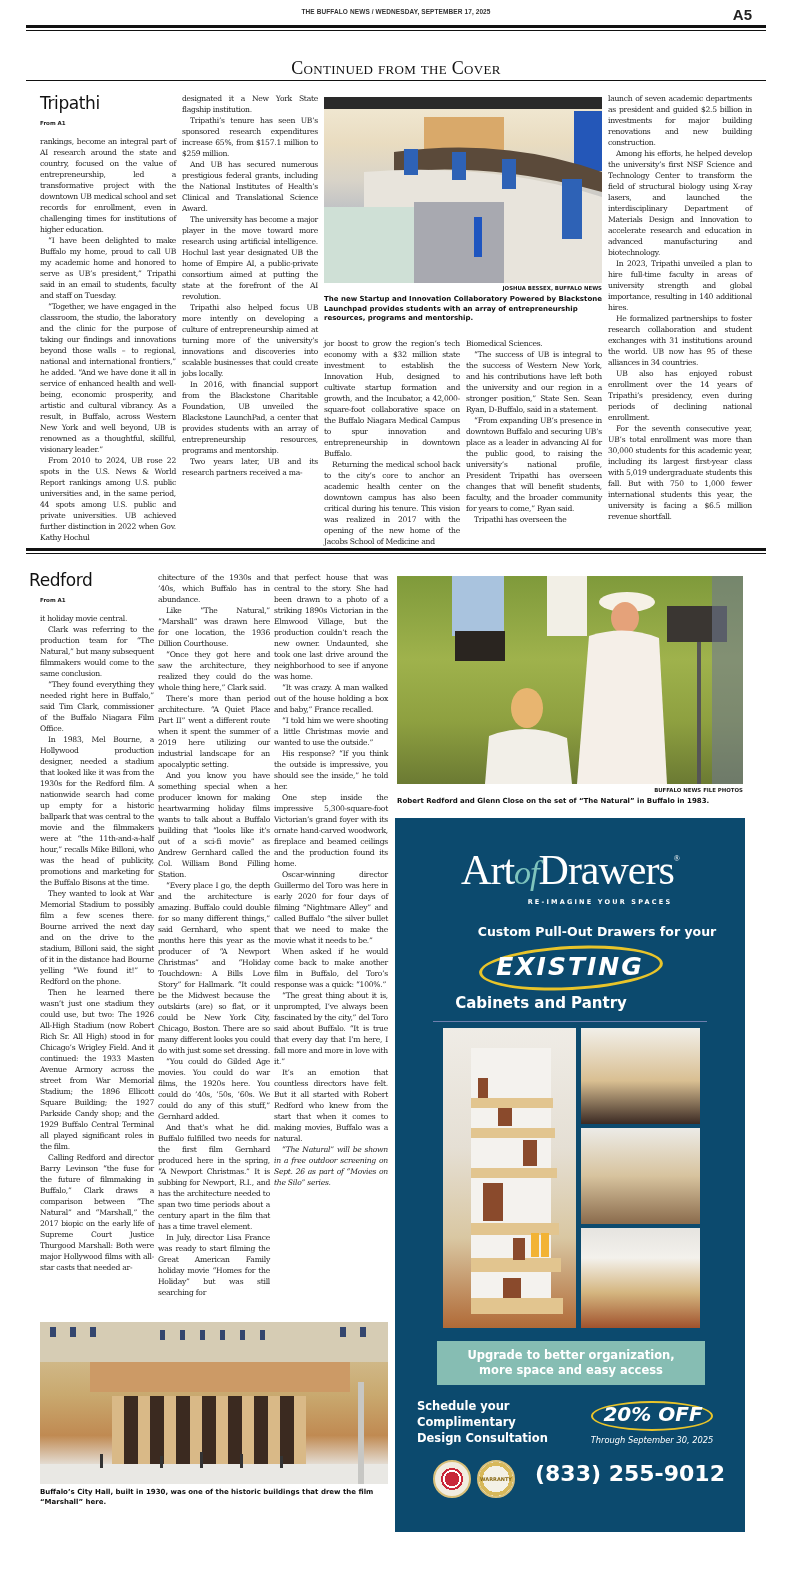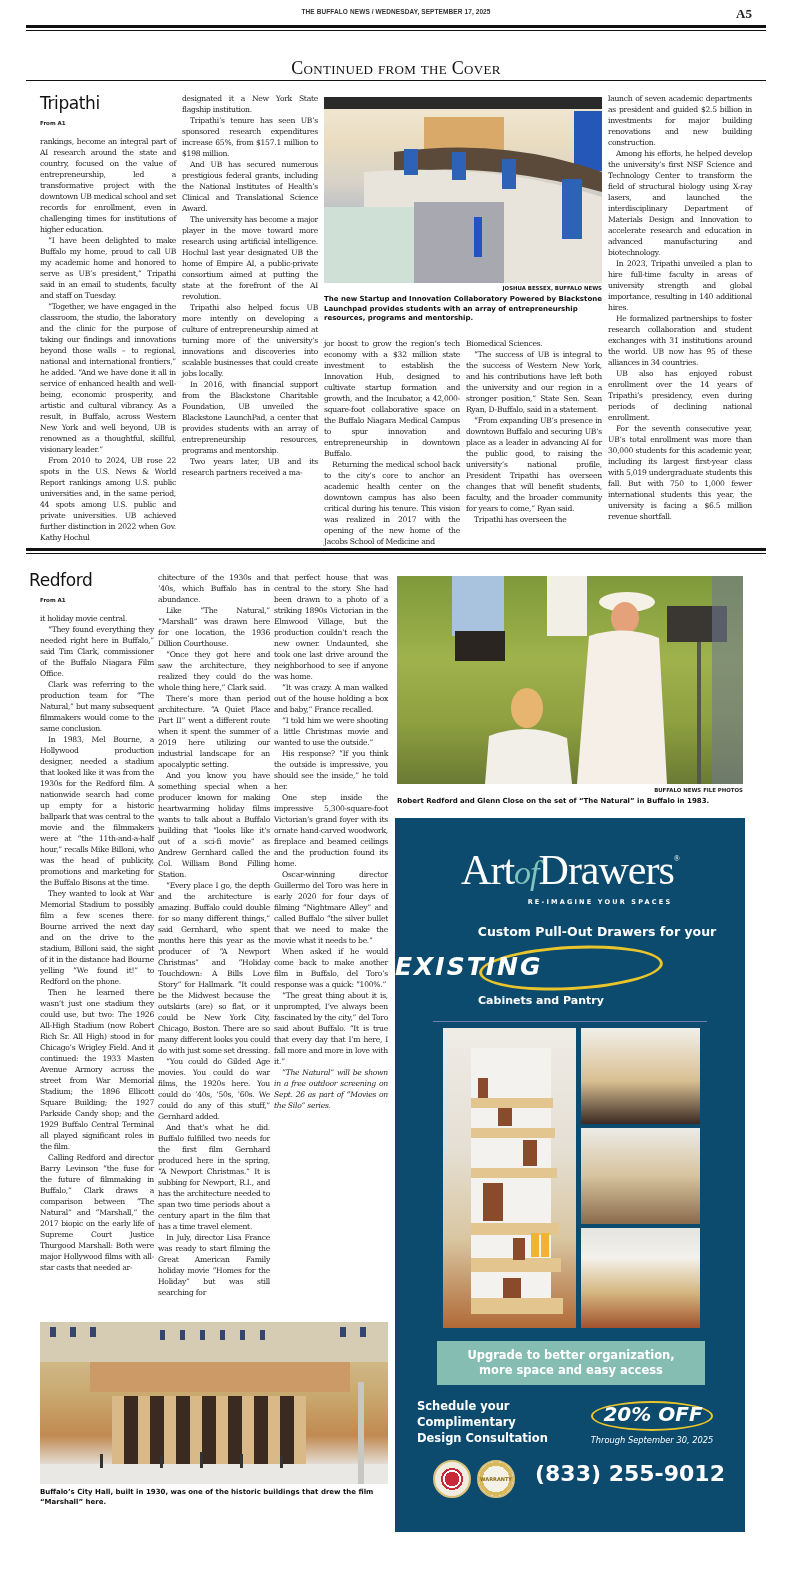--- a/index.html
+++ b/index.html
@@ -1,41 +1,41 @@
 <!DOCTYPE html>
 <html><head>
 <meta charset="utf-8">
 <style>
   *{box-sizing:border-box;margin:0;padding:0}
   html,body{width:792px;height:1584px;background:#fff;overflow:hidden}
   body{position:relative;font-family:"DejaVu Serif","Liberation Serif",serif;color:#1d1d1d}
   .abs{position:absolute}
   .masthead{left:40px;top:8px;width:712px;height:14px;font-family:"Liberation Sans",sans-serif;font-size:6.5px;text-align:center;color:#333;letter-spacing:.1px;font-weight:bold}
-  .pagenum{right:40px;top:6px;font-family:Liberation Serif, serif;font-weight:bold;font-size:13px;color:#222}
+  .pagenum{right:40px;top:6px;font-family:Liberation Sans, sans-serif;font-weight:bold;font-size:15px;color:#222}
   .rule-thick{left:26px;width:740px;height:3px;background:#111}
   .rule-thin{left:26px;width:740px;height:1px;background:#111}
   .section-title{left:26px;width:740px;top:58px;text-align:center;font-family:"Liberation Serif",serif;font-size:18px;font-variant:small-caps;letter-spacing:.3px;color:#111}
   .head{font-family:"DejaVu Sans","Liberation Sans",sans-serif;font-weight:normal;font-size:17px;color:#111;letter-spacing:-.4px}
   .jump{font-family:"DejaVu Sans","Liberation Sans",sans-serif;font-weight:bold;font-size:5.5px;color:#222}
   .col{font-size:7.6px;line-height:11px;text-align:justify;hyphens:auto;font-family:"DejaVu Serif",serif;letter-spacing:-.25px}
   .col p{text-indent:8px}
   .col p.noind{text-indent:0}
   .col p.ital{font-style:italic}
   .photo{overflow:hidden}
   .credit{font-family:"DejaVu Sans",sans-serif;font-weight:bold;font-size:5.4px;text-align:right;color:#222}
   .caption{font-family:"DejaVu Sans",sans-serif;font-weight:bold;font-size:7px;line-height:9.5px;color:#111}
   .ad{left:395px;top:818px;width:350px;height:714px;background:#0c4a6e;overflow:hidden}
   .ad-logo{position:absolute;left:0;top:28px;width:350px;text-align:center;color:#fff;font-family:"Liberation Serif",serif;font-size:42px;letter-spacing:-1px}
   .ad-logo .of{font-style:italic;color:#7fc4bd;font-size:34px}
   .ad-logo sup{font-size:8px;vertical-align:top;position:relative;top:8px}
   .ad-tag{position:absolute;left:0;top:80px;width:350px;padding-left:60px;text-align:center;color:#fff;font-family:"DejaVu Sans",sans-serif;font-weight:bold;font-size:6.5px;letter-spacing:2.2px}
   .ad-h1{position:absolute;left:0;top:106px;width:404px;text-align:center;color:#fff;font-family:"DejaVu Sans",sans-serif;font-weight:bold;font-size:12.5px}
   .ad-oval{position:absolute;left:84px;top:128px;width:184px;height:44px;border:3px solid #e9c42a;border-radius:50%;transform:rotate(-3deg)}
-  .ad-existing{position:absolute;left:0;top:134px;width:350px;text-align:left;color:#fff;font-family:"DejaVu Sans",sans-serif;font-weight:bold;font-style:italic;font-size:25px;letter-spacing:2px}
-  .ad-h2{position:absolute;left:0;top:176px;width:292px;text-align:center;color:#fff;font-family:"DejaVu Sans",sans-serif;font-weight:bold;font-size:11px}
+  .ad-existing{position:absolute;left:0;top:134px;width:350px;text-align:center;color:#fff;font-family:"DejaVu Sans",sans-serif;font-weight:bold;font-style:italic;font-size:25px;letter-spacing:2px}
+  .ad-h2{position:absolute;left:0;top:176px;width:292px;text-align:center;color:#fff;font-family:"DejaVu Sans",sans-serif;font-weight:bold;font-size:15px}
   .ad-imgframe{position:absolute;left:38px;top:203px;width:274px;height:1px;background:#6e7fae}
   .ad-img-left{position:absolute;left:48px;top:210px;width:133px;height:300px;background:linear-gradient(180deg,#efece6 0%,#e5dfd4 40%,#d9c7a2 70%,#b06a37 100%)}
   .ad-img-r{position:absolute;left:186px;width:119px;height:96px}
   .ad-upgrade{position:absolute;left:42px;top:523px;width:268px;height:44px;background:#86bdb3;color:#fff;font-family:"DejaVu Sans",sans-serif;font-weight:bold;font-size:11.5px;line-height:15px;text-align:center;padding-top:7px}
   .ad-sched{position:absolute;left:22px;top:580px;color:#fff;font-family:"DejaVu Sans",sans-serif;font-weight:bold;font-size:11.5px;line-height:16px}
   .ad-off-oval{position:absolute;left:196px;top:583px;width:122px;height:30px;border:2.5px solid #e9c42a;border-radius:50%}
   .ad-off{position:absolute;left:178px;top:584px;width:160px;text-align:center;color:#fff;font-family:"DejaVu Sans",sans-serif;font-weight:bold;font-style:italic;font-size:20px}
   .ad-through{position:absolute;left:172px;top:617px;width:170px;text-align:center;color:#fff;font-family:"DejaVu Sans",sans-serif;font-style:italic;font-size:8.3px}
   .ad-badge{position:absolute;top:642px;width:38px;height:38px;border-radius:50%;border:2px solid #d9c07a}
   .ad-phone{position:absolute;left:140px;top:643px;color:#fff;font-family:"DejaVu Sans",sans-serif;font-weight:bold;font-size:22px}
@@ -54,21 +54,21 @@
 <div class="abs jump" style="left:40px;top:120px">From A1</div>
 
 <div class="abs col" style="left:40px;top:136px;width:136px">
     <p class="noind">rankings, become an integral part of AI research around the state and country, focused on the value of entrepreneurship, led a transformative project with the downtown UB medical school and set records for enrollment, even in challenging times for institutions of higher education.</p>
     <p>“I have been delighted to make Buffalo my home, proud to call UB my academic home and honored to serve as UB’s president,” Tripathi said in an email to students, faculty and staff on Tuesday.</p>
     <p>“Together, we have engaged in the classroom, the studio, the laboratory and the clinic for the purpose of taking our findings and innovations beyond those walls – to regional, national and international frontiers,” he added. “And we have done it all in service of enhanced health and well-being, economic prosperity, and artistic and cultural vibrancy. As a result, in Buffalo, across Western New York and well beyond, UB is renowned as a thoughtful, skillful, visionary leader.”</p>
     <p>From 2010 to 2024, UB rose 22 spots in the U.S. News &amp; World Report rankings among U.S. public universities and, in the same period, 44 spots among U.S. public and private universities. UB achieved further distinction in 2022 when Gov. Kathy Hochul</p>
   </div>
 <div class="abs col" style="left:182px;top:93px;width:136px">
     <p class="noind">designated it a New York State flagship institution.</p>
-    <p>Tripathi’s tenure has seen UB’s sponsored research expenditures increase 65%, from $157.1 million to $198 million.</p>
+    <p>Tripathi’s tenure has seen UB’s sponsored research expenditures increase 65%, from $157.1 million to $259 million.</p>
     <p>And UB has secured numerous prestigious federal grants, including the National Institutes of Health’s Clinical and Translational Science Award.</p>
     <p>The university has become a major player in the move toward more research using artificial intelligence. Hochul last year designated UB the home of Empire AI, a public-private consortium aimed at putting the state at the forefront of the AI revolution.</p>
     <p>Tripathi also helped focus UB more intently on developing a culture of entrepreneurship aimed at turning more of the university’s innovations and discoveries into scalable businesses that could create jobs locally.</p>
     <p>In 2016, with financial support from the Blackstone Charitable Foundation, UB unveiled the Blackstone LaunchPad, a center that provides students with an array of entrepreneurship resources, programs and mentorship.</p>
     <p>Two years later, UB and its research partners received a ma-</p>
   </div>
 
 <div class="abs photo" style="left:324px;top:97px;width:278px;height:186px;background:linear-gradient(180deg,#f2ead6 0%,#e9dcc0 25%,#d8d3c8 45%,#b9bdc4 65%,#8f9299 100%)">
   <svg width="278" height="186" viewBox="0 0 278 186">
     <rect x="0" y="0" width="278" height="12" fill="#2a2a2a"></rect>
@@ -108,22 +108,22 @@
   </div>
 
 <div class="abs rule-thick" style="top:548px"></div>
 <div class="abs rule-thin" style="top:553px"></div>
 
 <div class="abs head" style="left:29px;top:570px">Redford</div>
 <div class="abs jump" style="left:40px;top:597px">From A1</div>
 
 <div class="abs col" style="left:40px;top:613px;width:114px">
     <p class="noind">it holiday movie central.</p>
+    <p>Clark was referring to the production team for “The Natural,” but many subsequent filmmakers would come to the same conclusion.</p>
     <p>“They found everything they needed right here in Buffalo,” said Tim Clark, commissioner of the Buffalo Niagara Film Office.</p>
-    <p>Clark was referring to the production team for “The Natural,” but many subsequent filmmakers would come to the same conclusion.</p>
     <p>In 1983, Mel Bourne, a Hollywood production designer, needed a stadium that looked like it was from the 1930s for the Redford film. A nationwide search had come up empty for a historic ballpark that was central to the movie and the filmmakers were at “the 11th-and-a-half hour,” recalls Mike Billoni, who was the head of publicity, promotions and marketing for the Buffalo Bisons at the time.</p>
     <p>They wanted to look at War Memorial Stadium to possibly film a few scenes there. Bourne arrived the next day and on the drive to the stadium, Billoni said, the sight of it in the distance had Bourne yelling “We found it!” to Redford on the phone.</p>
     <p>Then he learned there wasn’t just one stadium they could use, but two: The 1926 All-High Stadium (now Robert Rich Sr. All High) stood in for Chicago’s Wrigley Field. And it continued: the 1933 Masten Avenue Armory across the street from War Memorial Stadium; the 1896 Ellicott Square Building; the 1927 Parkside Candy shop; and the 1929 Buffalo Central Terminal all played significant roles in the film.</p>
     <p>Calling Redford and director Barry Levinson “the fuse for the future of filmmaking in Buffalo,” Clark draws a comparison between “The Natural” and “Marshall,” the 2017 biopic on the early life of Supreme Court Justice Thurgood Marshall: Both were major Hollywood films with all-star casts that needed ar-</p>
   </div>
 <div class="abs col" style="left:158px;top:572px;width:112px">
     <p class="noind">chitecture of the 1930s and ’40s, which Buffalo has in abundance.</p>
     <p>Like “The Natural,” “Marshall” was drawn here for one location, the 1936 Dillion Courthouse.</p>
     <p>“Once they got here and saw the architecture, they realized they could do the whole thing here,” Clark said.</p>
     <p>There’s more than period architecture. “A Quiet Place Part II” went a different route when it spent the summer of 2019 here utilizing our industrial landscape for an apocalyptic setting.</p>
@@ -136,20 +136,21 @@
 <div class="abs" style="left:274px;top:572px;width:114px">
   <div class="col">
       <p class="noind">that perfect house that was central to the story. She had been drawn to a photo of a striking 1890s Victorian in the Elmwood Village, but the production couldn’t reach the new owner. Undaunted, she took one last drive around the neighborhood to see if anyone was home.</p>
       <p>“It was crazy. A man walked out of the house holding a box and baby,” France recalled.</p>
       <p>“I told him we were shooting a little Christmas movie and wanted to use the outside.”</p>
       <p>His response? “If you think the outside is impressive, you should see the inside,” he told her.</p>
       <p>One step inside the impressive 5,300-square-foot Victorian’s grand foyer with its ornate hand-carved woodwork, fireplace and beamed ceilings and the production found its home.</p>
       <p>Oscar-winning director Guillermo del Toro was here in early 2020 for four days of filming “Nightmare Alley” and called Buffalo “the silver bullet that we need to make the movie what it needs to be.”</p>
       <p>When asked if he would come back to make another film in Buffalo, del Toro’s response was a quick: “100%.”</p>
       <p>“The great thing about it is, unprompted, I’ve always been fascinated by the city,” del Toro said about Buffalo. “It is true that every day that I’m here, I fall more and more in love with it.”</p>
+      <p>It’s an emotion that countless directors have felt. But it all started with Robert Redford who knew from the start that when it comes to making movies, Buffalo was a natural.</p>
     </div>
   <div class="col">
       <p class="ital">“The Natural” will be shown in a free outdoor screening on Sept. 26 as part of “Movies on the Silo” series.</p>
     </div>
 </div>
 
 <div class="abs photo" style="left:397px;top:576px;width:346px;height:208px;background:linear-gradient(180deg,#7f9a3b 0%,#9fb24c 40%,#8ea040 70%,#6b7a33 100%)">
   <svg width="346" height="208" viewBox="0 0 346 208">
     <rect x="55" y="0" width="52" height="60" fill="#a9c3de"></rect>
     <rect x="58" y="55" width="50" height="30" fill="#2a2520"></rect>

